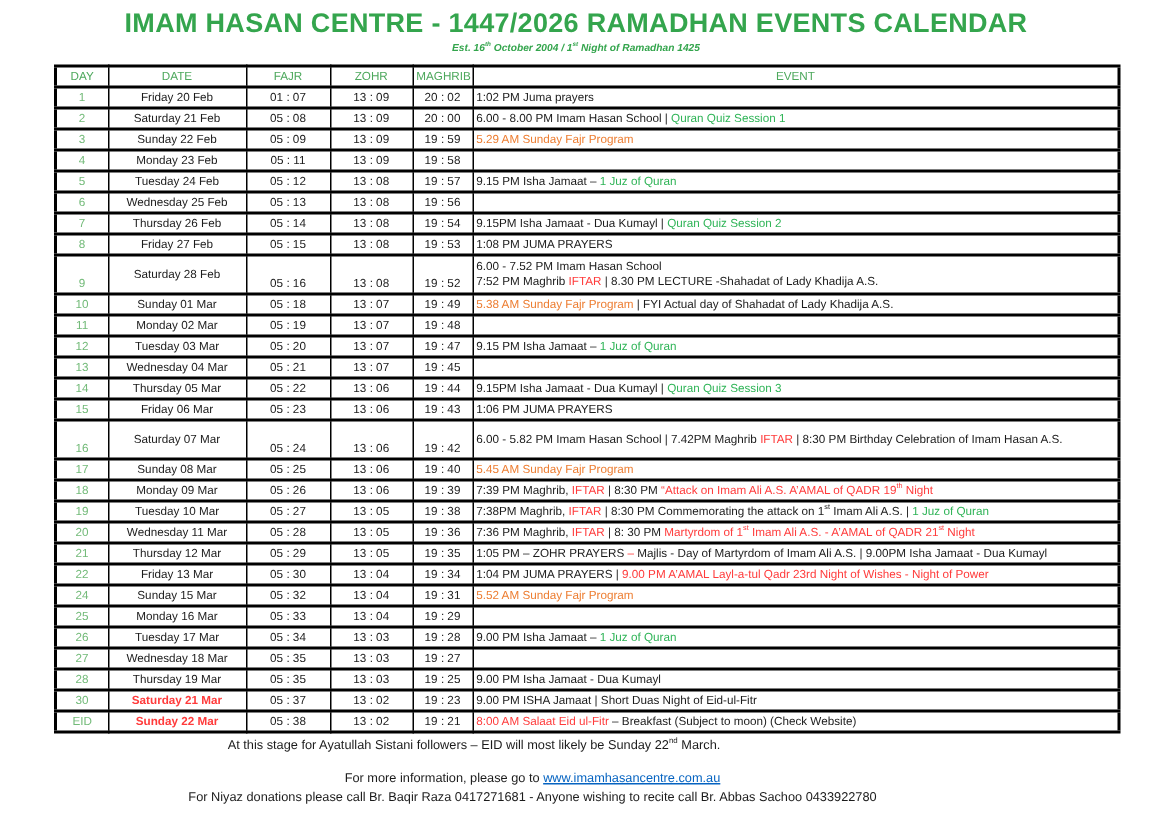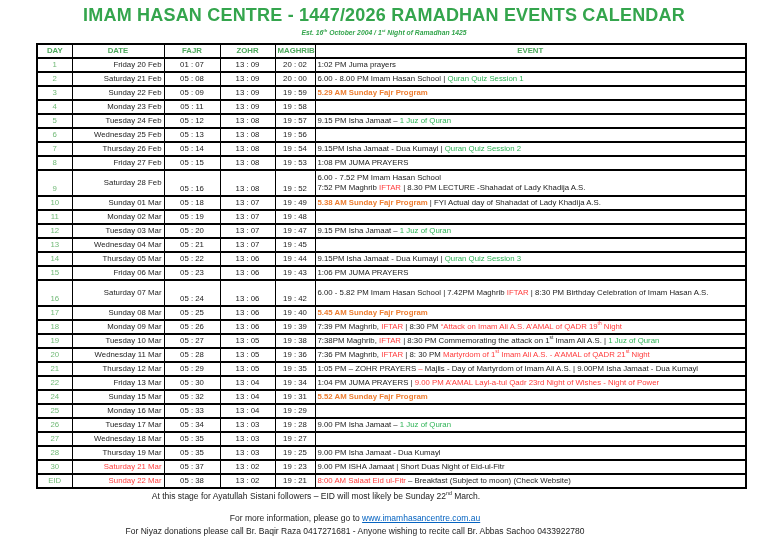--- a/index.html
+++ b/index.html
@@ -19,31 +19,31 @@
   table.cal{
     border-collapse:collapse;table-layout:fixed;width:709px;
     margin:7px 0 0 36px;border:2px solid var(--border);
   }
   table.cal tr{border-top:2px solid var(--border);border-bottom:2px solid var(--border);}
   table.cal th,table.cal td{
     border:1px solid var(--border);
     font-size:7.8px;line-height:10px;padding:1px 2px;height:10px;
     overflow:hidden;
   }
-  table.cal th{color:var(--header_green);font-weight:bold;text-align:center;height:9px;}
+  table.cal th{color:var(--header_green);font-weight:normal;text-align:center;height:9px;}
   .c-num{text-align:center;color:var(--num_green);}
-  .c-date{text-align:right;padding-left:4px;white-space:nowrap;}
+  .c-date{text-align:center;padding-left:4px;white-space:nowrap;}
   .c-time{text-align:center;white-space:nowrap;}
   .c-event{text-align:left;padding-left:4px;white-space:nowrap;}
   tr.tall td{height:22px;vertical-align:bottom;}
   tr.tall .c-date{vertical-align:middle;margin-left:41px;}
   tr.tall .c-event{vertical-align:middle;white-space:pre-line;}
-  .date-red{color:var(--red);font-weight:normal;}
+  .date-red{color:var(--red);font-weight:bold;}
   .seg-green{color:var(--event_green);}
-  .seg-orange{color:var(--orange);font-weight:bold;}
+  .seg-orange{color:var(--orange);}
   .seg-red{color:var(--red);}
   sup{font-size:.62em;line-height:0;}
   .note{
     width:560px;margin:2px 0 0 36px;text-align:center;font-size:8.5px;color:#1b1b1b;
   }
   .footer{
     position:absolute;left:0;top:512px;width:710px;text-align:center;
     font-size:8.5px;line-height:13px;color:#1b1b1b;
   }
   .footer a{color:var(--link_blue);}

